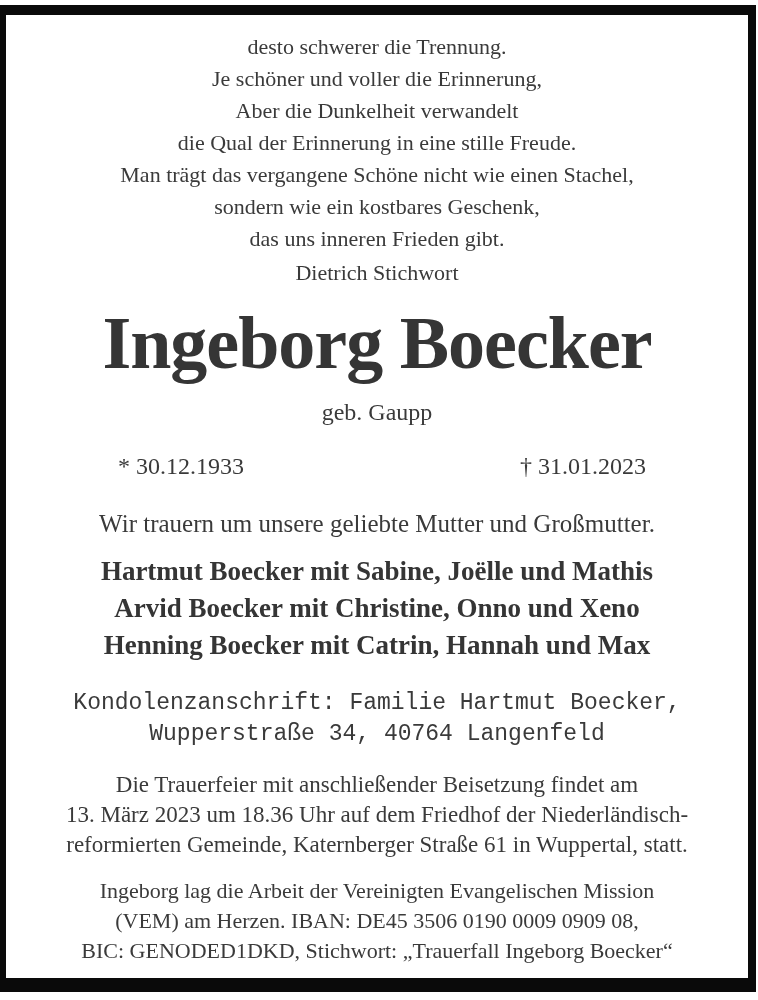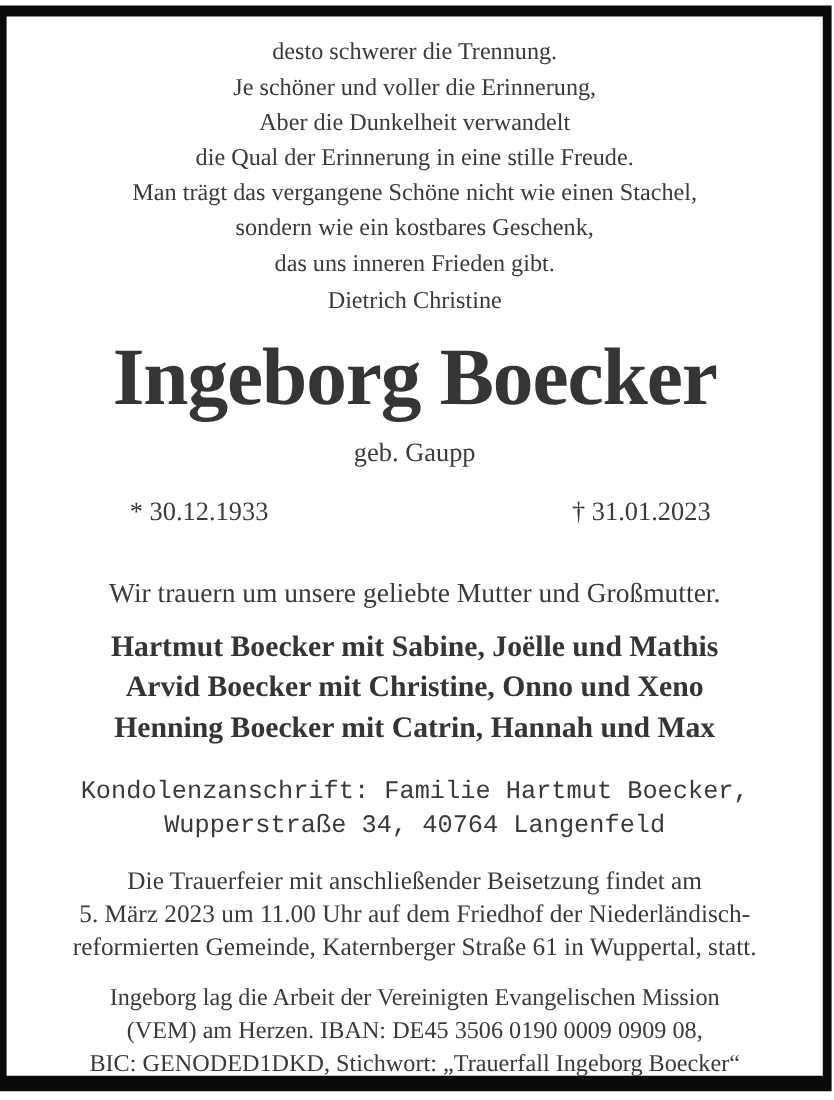--- a/index.html
+++ b/index.html
@@ -55,21 +55,21 @@
   }
   .dates-row {
     margin-top: 24px;
     font-size: 24px;
     line-height: 30px;
     display: flex;
     justify-content: space-between;
     padding: 0 102px 0 112px;
   }
   .mourning {
-    margin-top: 42px;
+    margin-top: 26px;
     font-size: 25px;
     line-height: 34px;
   }
   .family {
     margin-top: 12px;
     font-size: 27px;
     line-height: 37px;
     font-weight: bold;
     color: #353535;
   }
@@ -98,21 +98,21 @@
   <div class="poem">
     <div class="line">desto schwerer die Trennung.</div>
     <div class="line">Je schöner und voller die Erinnerung,</div>
     <div class="line">Aber die Dunkelheit verwandelt</div>
     <div class="line">die Qual der Erinnerung in eine stille Freude.</div>
     <div class="line">Man trägt das vergangene Schöne nicht wie einen Stachel,</div>
     <div class="line">sondern wie ein kostbares Geschenk,</div>
     <div class="line">das uns inneren Frieden gibt.</div>
   </div>
 
-  <div class="attribution line">Dietrich Christine</div>
+  <div class="attribution line">Dietrich Stichwort</div>
 
   <div class="deceased-name line">Ingeborg Boecker</div>
 
   <div class="maiden-name line">geb. Gaupp</div>
 
   <div class="dates-row">
     <span class="line">* 30.12.1933</span>
     <span class="line">† 31.01.2023</span>
   </div>
 
@@ -124,21 +124,21 @@
     <div class="line">Henning Boecker mit Catrin, Hannah und Max</div>
   </div>
 
   <div class="condolence">
     <div class="line">Kondolenzanschrift: Familie Hartmut Boecker,</div>
     <div class="line">Wupperstraße 34, 40764 Langenfeld</div>
   </div>
 
   <div class="funeral">
     <div class="line">Die Trauerfeier mit anschließender Beisetzung findet am</div>
-    <div class="line">5. März 2023 um 11.00 Uhr auf dem Friedhof der Niederländisch-</div>
+    <div class="line">13. März 2023 um 18.36 Uhr auf dem Friedhof der Niederländisch-</div>
     <div class="line">reformierten Gemeinde, Katernberger Straße 61 in Wuppertal, statt.</div>
   </div>
 
   <div class="donation">
     <div class="line">Ingeborg lag die Arbeit der Vereinigten Evangelischen Mission</div>
     <div class="line">(VEM) am Herzen. IBAN: DE45 3506 0190 0009 0909 08,</div>
     <div class="line">BIC: GENODED1DKD, Stichwort: „Trauerfall Ingeborg Boecker“</div>
   </div>
 
 </div>

